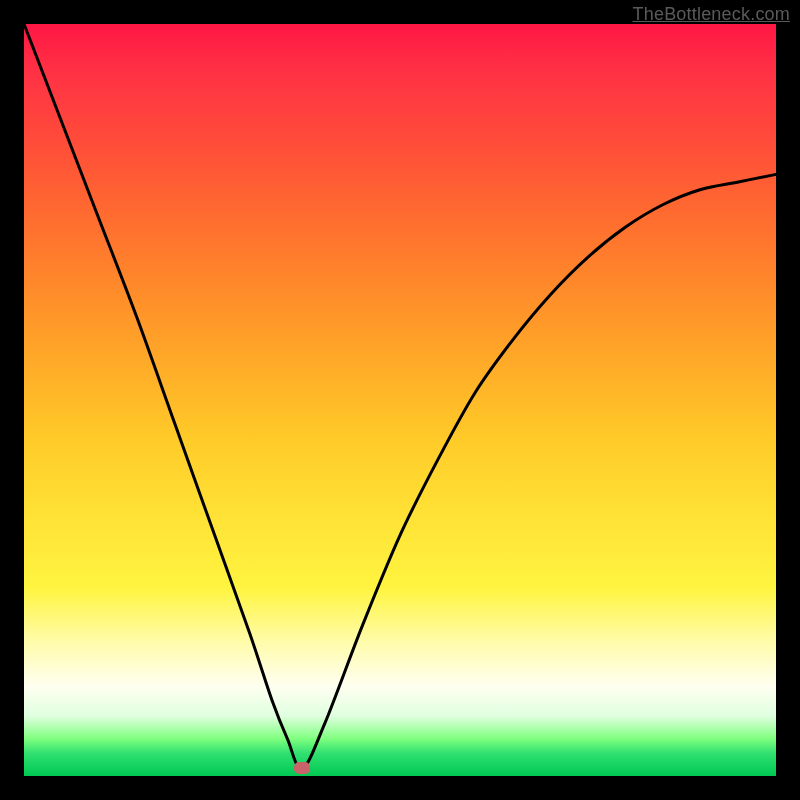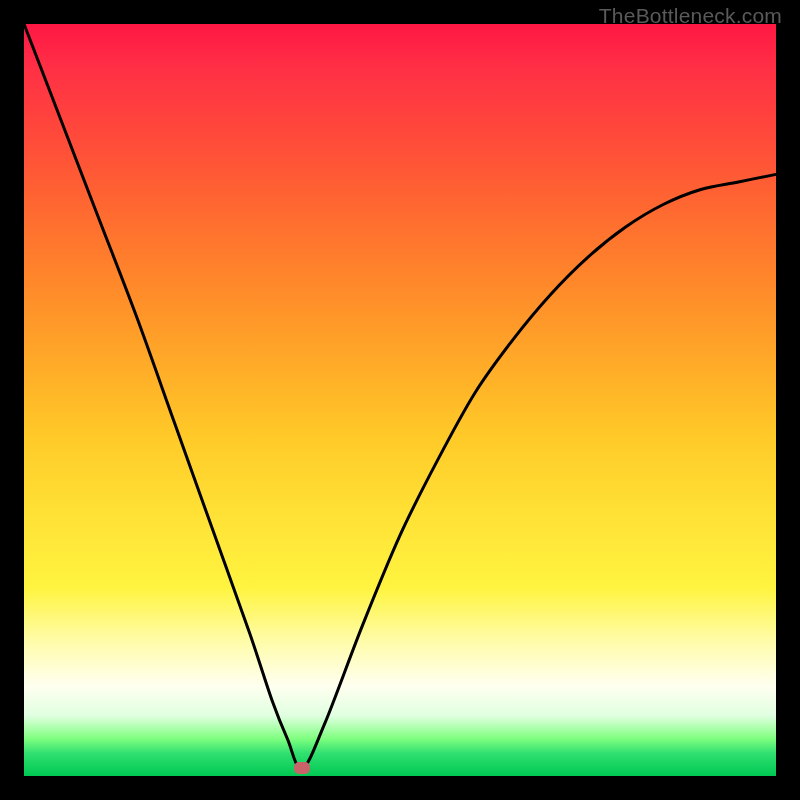--- a/index.html
+++ b/index.html
@@ -25,25 +25,26 @@
       #fffff0 88%,
       #e0ffe0 92%,
       #80ff80 95%,
       #30e070 97%,
       #00c853 100%
     );
   }
   .watermark {
     position: absolute;
     top: 4px;
-    right: 18px;
+    right: 10px;
     font-family: Arial, Helvetica, sans-serif;
-    font-size: 21px;
+    font-size: 18px;
     color: #5a5a5a;
     letter-spacing: 0.2px;
+    text-decoration: underline;
   }
   svg.curve {
     position: absolute;
     left: 24px;
     top: 24px;
     width: 752px;
     height: 752px;
     overflow: visible;
   }
   .marker {

